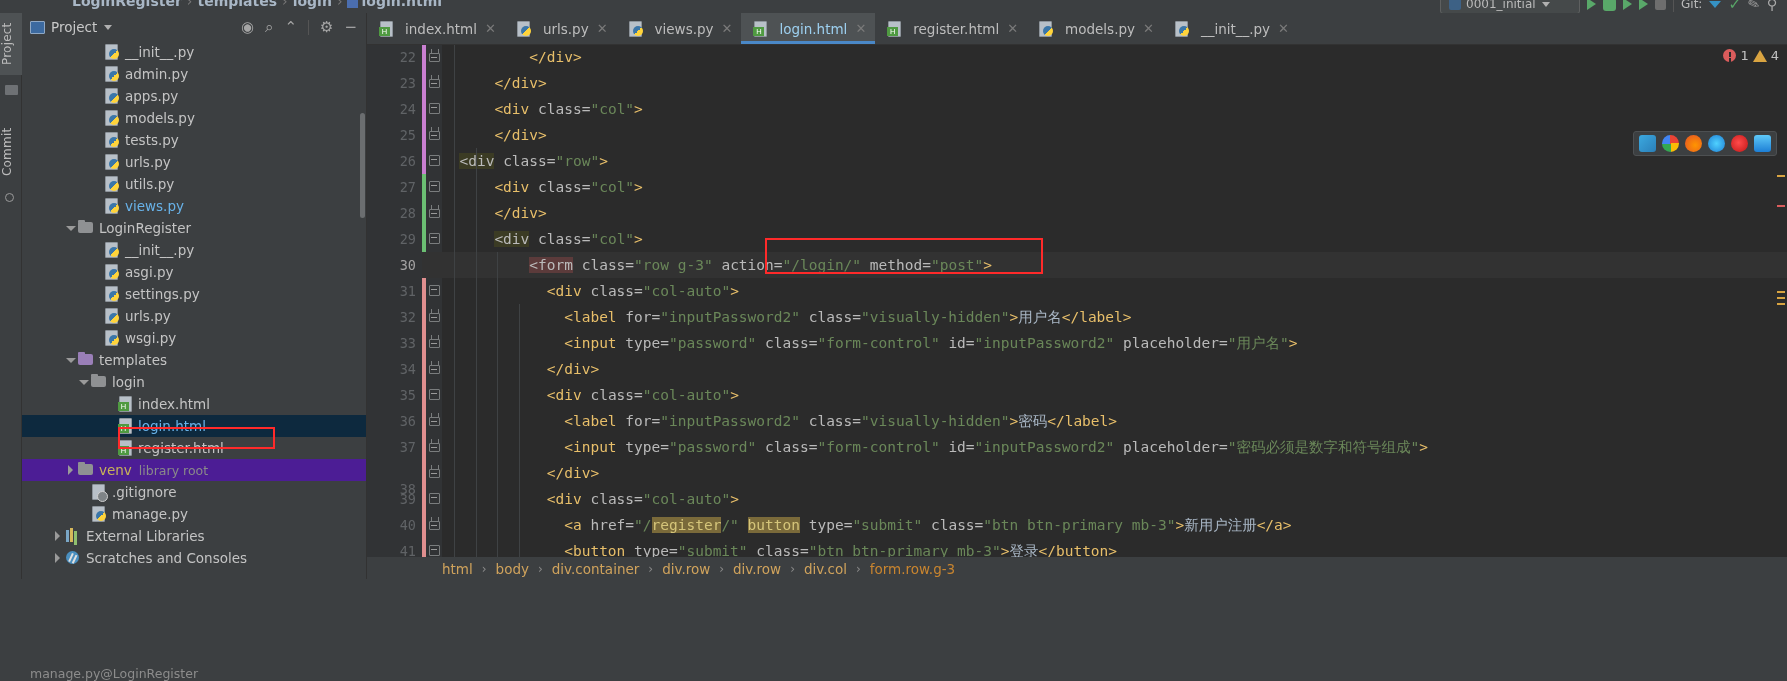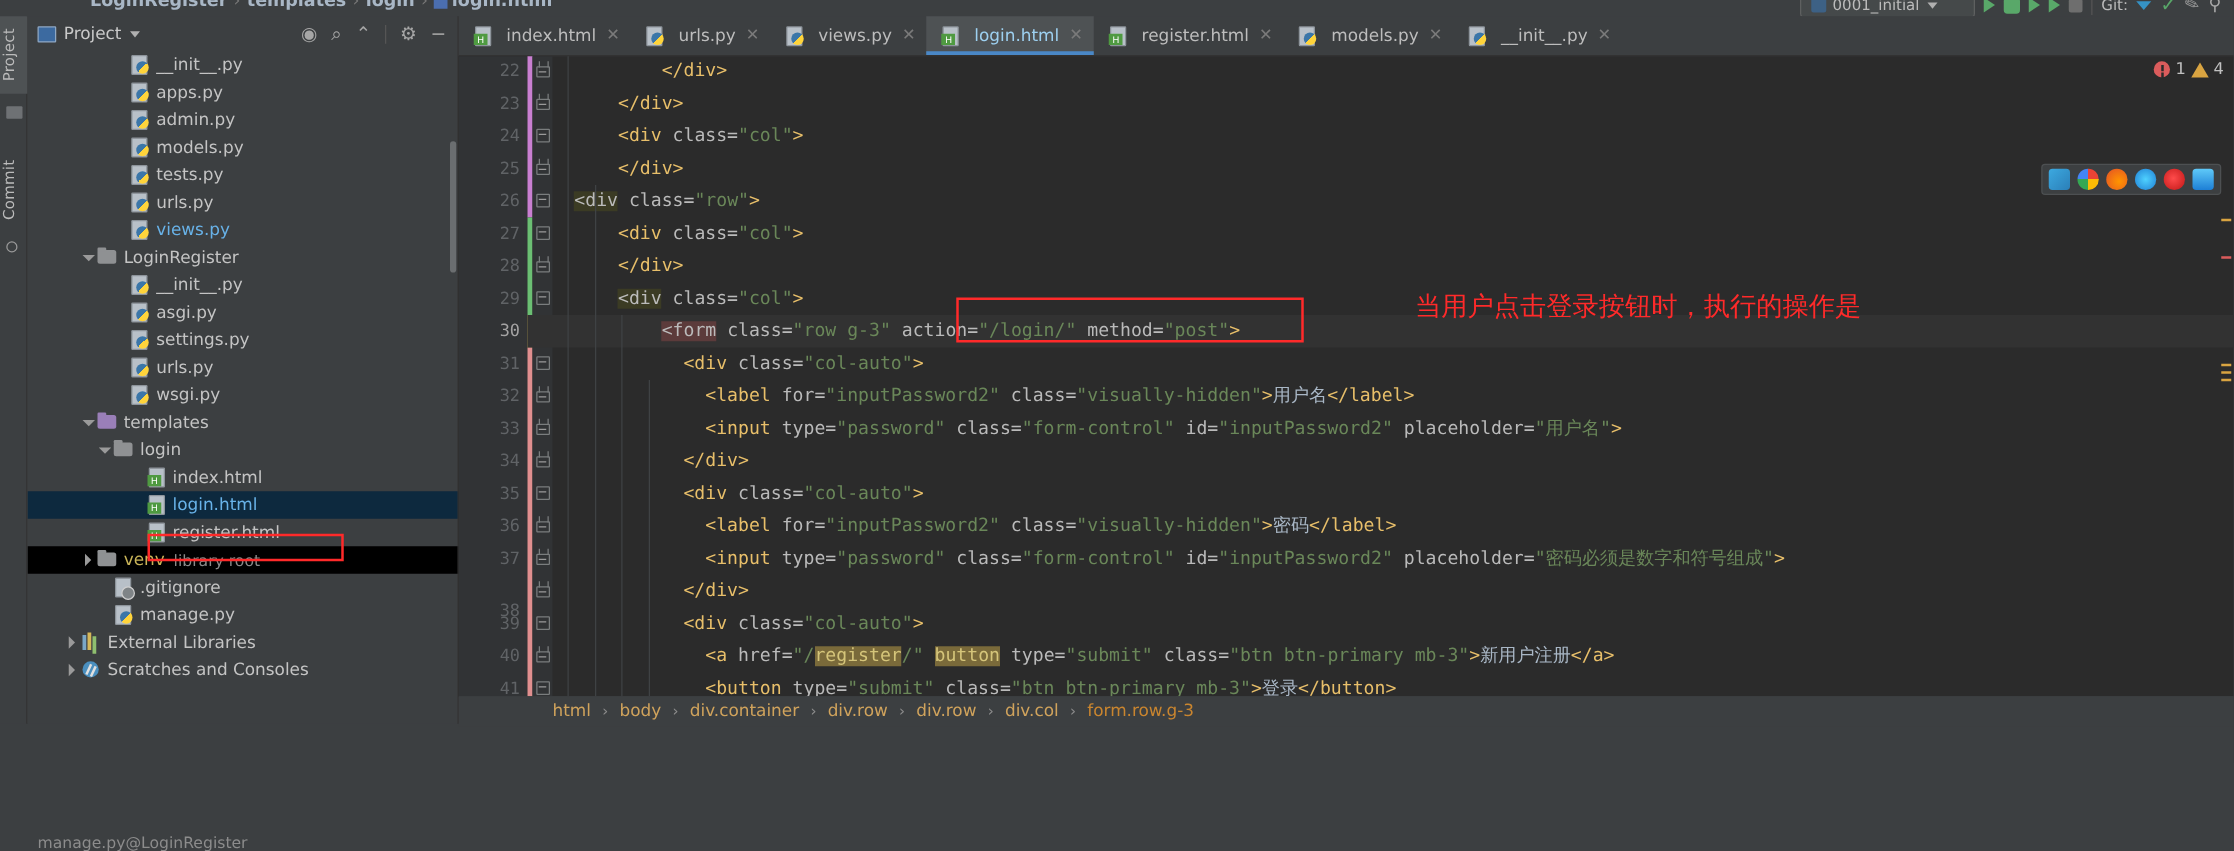--- a/index.html
+++ b/index.html
@@ -58,21 +58,21 @@
            border-right:4px solid transparent; margin-left:1px;}
   .pwtools { margin-left:auto; display:flex; align-items:center; gap:11px; padding-right:6px;}
   .ti { color:#a6a6a6; font-size:15px; line-height:1; }
   .tsep { width:1px; height:15px; background:#555; }
 
   .tree { position:absolute; left:0; top:28px; width:345px; height:538px;
           overflow:hidden; }
   .row { height:22px; display:flex; align-items:center; white-space:nowrap;
          font-size:13.5px; color:#c4c4c4; position:relative;}
   .row.sel   { background:#0d293e; }
-  .row.venv  { background:#000000; }
+  .row.venv  { background:#4c1d95; }
   .arr { width:11px; height:11px; margin-right:2px; position:relative; flex:0 0 auto;}
   .arr.down::after { content:""; position:absolute; left:1px; top:3px;
                      border-top:5px solid #9a9a9a; border-left:5px solid transparent;
                      border-right:5px solid transparent; }
   .arr.right::after { content:""; position:absolute; left:3px; top:0px;
                      border-left:5px solid #9a9a9a; border-top:5px solid transparent;
                      border-bottom:5px solid transparent; }
   .ic { width:16px; height:16px; margin-right:5px; flex:0 0 auto; position:relative; }
   .ic-py::before { content:""; position:absolute; left:1px; top:0; width:11px; height:14px;
       background:#b8c0c8; border:1px solid #8d949b; border-radius:1px;}
@@ -251,41 +251,46 @@
     </div>
     <div class="tree" id="tree">
         <div class="row" style="padding-left: 69px;">
           <span class="arr "></span>
           <span class="ic ic-py"></span>
           <span class="lbl">__init__.py</span>
         </div>
         <div class="row" style="padding-left: 69px;">
           <span class="arr "></span>
           <span class="ic ic-py"></span>
+          <span class="lbl">admin.py</span>
+        </div>
+        <div class="row" style="padding-left: 69px;">
+          <span class="arr "></span>
+          <span class="ic ic-py"></span>
           <span class="lbl">apps.py</span>
         </div>
         <div class="row" style="padding-left: 69px;">
           <span class="arr "></span>
           <span class="ic ic-py"></span>
-          <span class="lbl">admin.py</span>
-        </div>
-        <div class="row" style="padding-left: 69px;">
-          <span class="arr "></span>
-          <span class="ic ic-py"></span>
           <span class="lbl">models.py</span>
         </div>
         <div class="row" style="padding-left: 69px;">
           <span class="arr "></span>
           <span class="ic ic-py"></span>
           <span class="lbl">tests.py</span>
         </div>
         <div class="row" style="padding-left: 69px;">
           <span class="arr "></span>
           <span class="ic ic-py"></span>
           <span class="lbl">urls.py</span>
+        </div>
+        <div class="row" style="padding-left: 69px;">
+          <span class="arr "></span>
+          <span class="ic ic-py"></span>
+          <span class="lbl">utils.py</span>
         </div>
         <div class="row" style="padding-left: 69px;">
           <span class="arr "></span>
           <span class="ic ic-py"></span>
           <span class="lbl hl">views.py</span>
         </div>
         <div class="row" style="padding-left: 43px;">
           <span class="arr down"></span>
           <span class="ic ic-folder"></span>
           <span class="lbl">LoginRegister</span>
@@ -552,21 +557,20 @@
     </div>
 
     <div class="scrollmark" style="top:130px;background:#d9a441;"></div>
     <div class="scrollmark" style="top:160px;background:#db5c5c;"></div>
     <div class="scrollmark" style="top:246px;background:#d9a441;"></div>
     <div class="scrollmark" style="top:252px;background:#d9a441;"></div>
     <div class="scrollmark" style="top:258px;background:#d9a441;"></div>
 
     <div class="redbox" style="left:398px;top:193px;width:278px;height:36px;"></div>
 
-    <div class="annot" style="left:765px;top:182px;">当用户点击登录按钮时，执行的操作是</div>
   </div>
 
   <div class="crumbbar" id="crumbbar">
       <span class="crumb">html</span>
       <span class="crumbsep">›</span>
       <span class="crumb">body</span>
       <span class="crumbsep">›</span>
       <span class="crumb">div.container</span>
       <span class="crumbsep">›</span>
       <span class="crumb">div.row</span>

